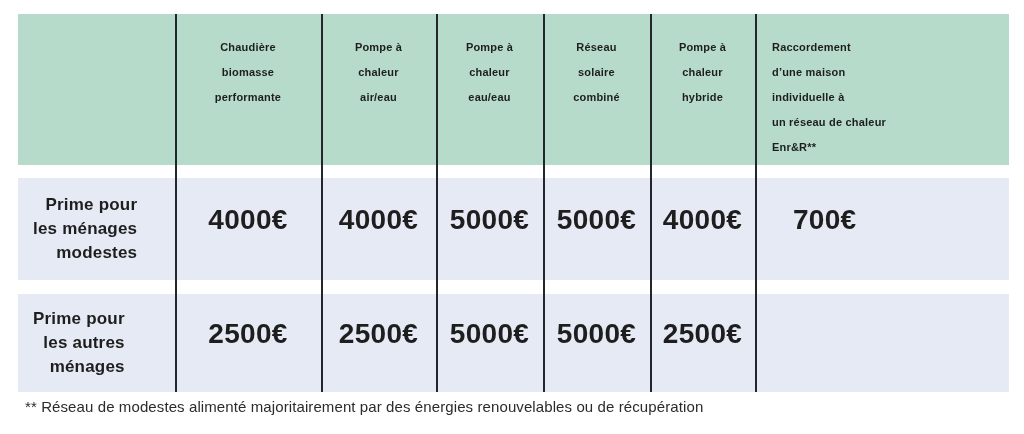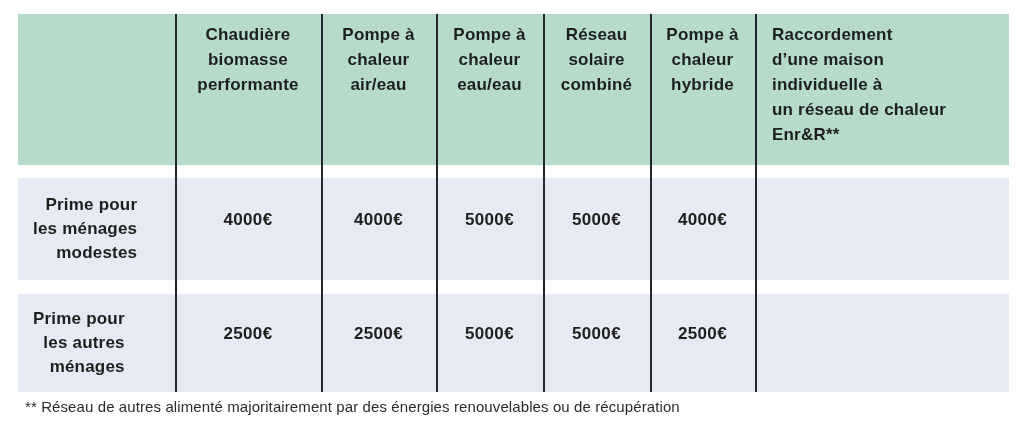--- a/index.html
+++ b/index.html
@@ -24,41 +24,41 @@
   .grid-row{
     display:grid;
     grid-template-columns:157px 146px 115px 107px 107px 105px 254px;
     position:relative;z-index:1;
   }
   .header-row{
     height:151px;background:var(--header-bg);margin-bottom:13px;
   }
   .header-cell{
     display:flex;justify-content:center;align-items:flex-start;
-    padding-top:8px;text-align:center;
-    font-weight:700;font-size:17px;line-height:25px;
+    padding-top:21px;text-align:center;
+    font-weight:700;font-size:11px;line-height:25px;
     white-space:pre-line;letter-spacing:0.2px;
   }
   .header-cell.last{
     justify-content:flex-start;text-align:left;padding-left:17px;
   }
   .body-row{
     background:var(--row-bg);
   }
   .row-1{height:102px;margin-bottom:14px;}
   .row-2{height:98px;}
   .label-cell{
     display:flex;align-items:center;justify-content:flex-start;
     padding-left:15px;text-align:right;
     font-weight:700;font-size:17px;line-height:24px;
     white-space:pre-line;letter-spacing:0.2px;
   }
   .value-cell{
     display:flex;align-items:center;justify-content:center;
-    font-weight:700;font-size:17px;letter-spacing:0.3px;
+    font-weight:700;font-size:28px;letter-spacing:0.3px;
   }
   .value-cell span{transform:translateY(-9px);display:inline-block;}
   .value-cell.last{justify-content:flex-start;padding-left:38px;}
   .footnote{
     position:absolute;left:25px;top:398px;
     font-size:15px;font-weight:400;color:#2b2b2b;letter-spacing:0.1px;
   }
 </style>
 </head>
 <body>
@@ -108,20 +108,23 @@
       </div>
     <div class="value-cell">
         <span>5000€</span>
       </div>
     <div class="value-cell">
         <span>5000€</span>
       </div>
     <div class="value-cell">
         <span>4000€</span>
       </div>
+    <div class="value-cell last">
+        <span>700€</span>
+      </div>
   </div>
 
   <div class="grid-row body-row row-2">
     <div class="label-cell">Prime pour
 les autres
 ménages</div>
     <div class="value-cell">
         <span>2500€</span>
       </div>
     <div class="value-cell">
@@ -133,13 +136,13 @@
     <div class="value-cell">
         <span>5000€</span>
       </div>
     <div class="value-cell">
         <span>2500€</span>
       </div>
   </div>
 
 </div>
 
-<div class="footnote">** Réseau de autres alimenté majoritairement par des énergies renouvelables ou de récupération</div>
+<div class="footnote">** Réseau de modestes alimenté majoritairement par des énergies renouvelables ou de récupération</div>
 
 </body></html>

